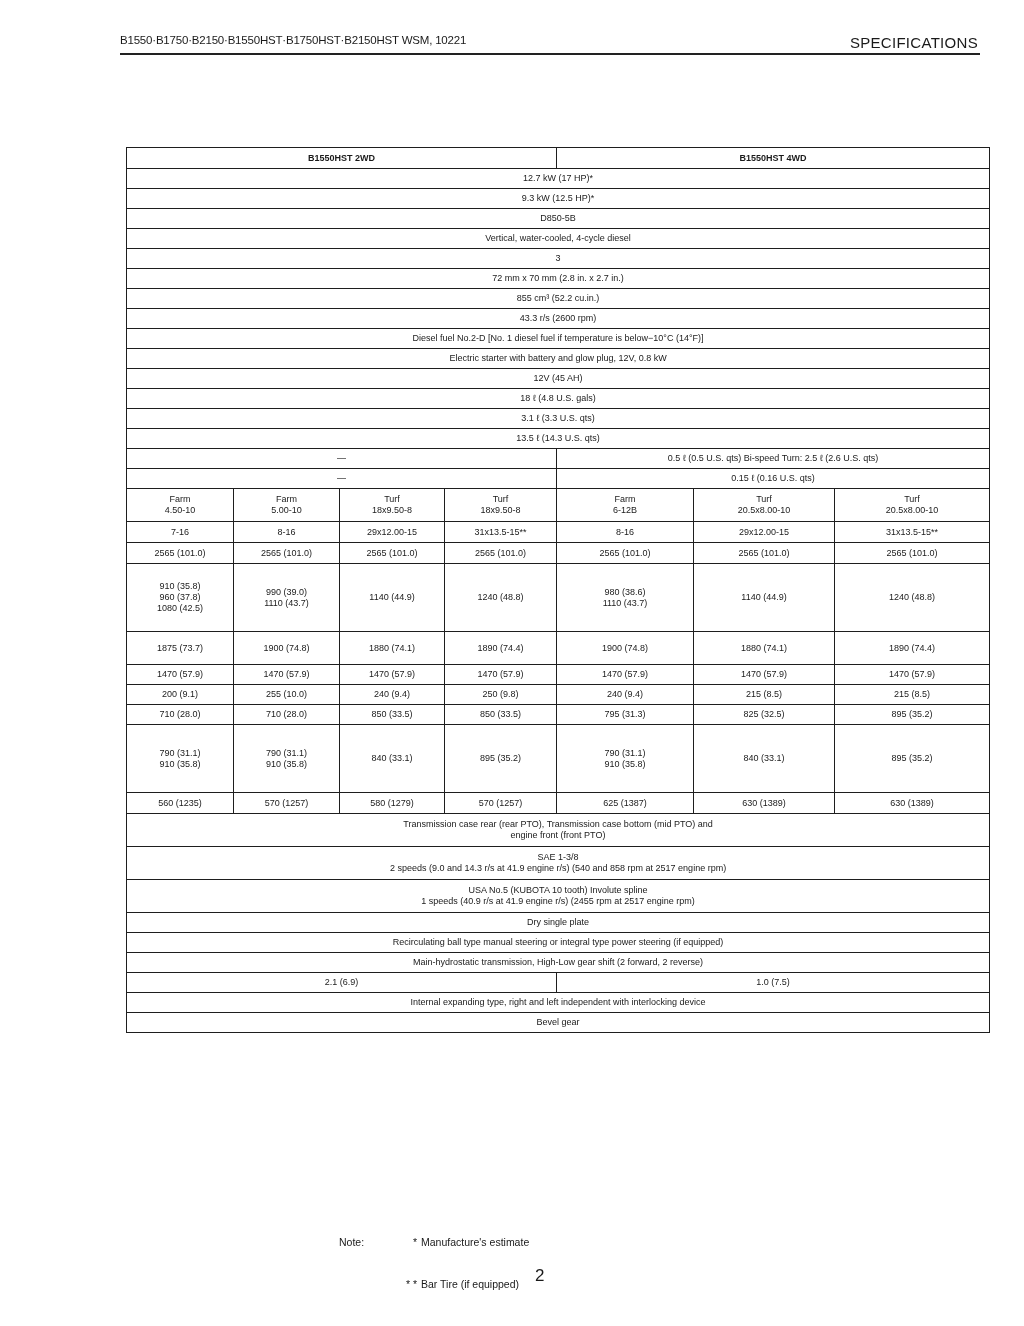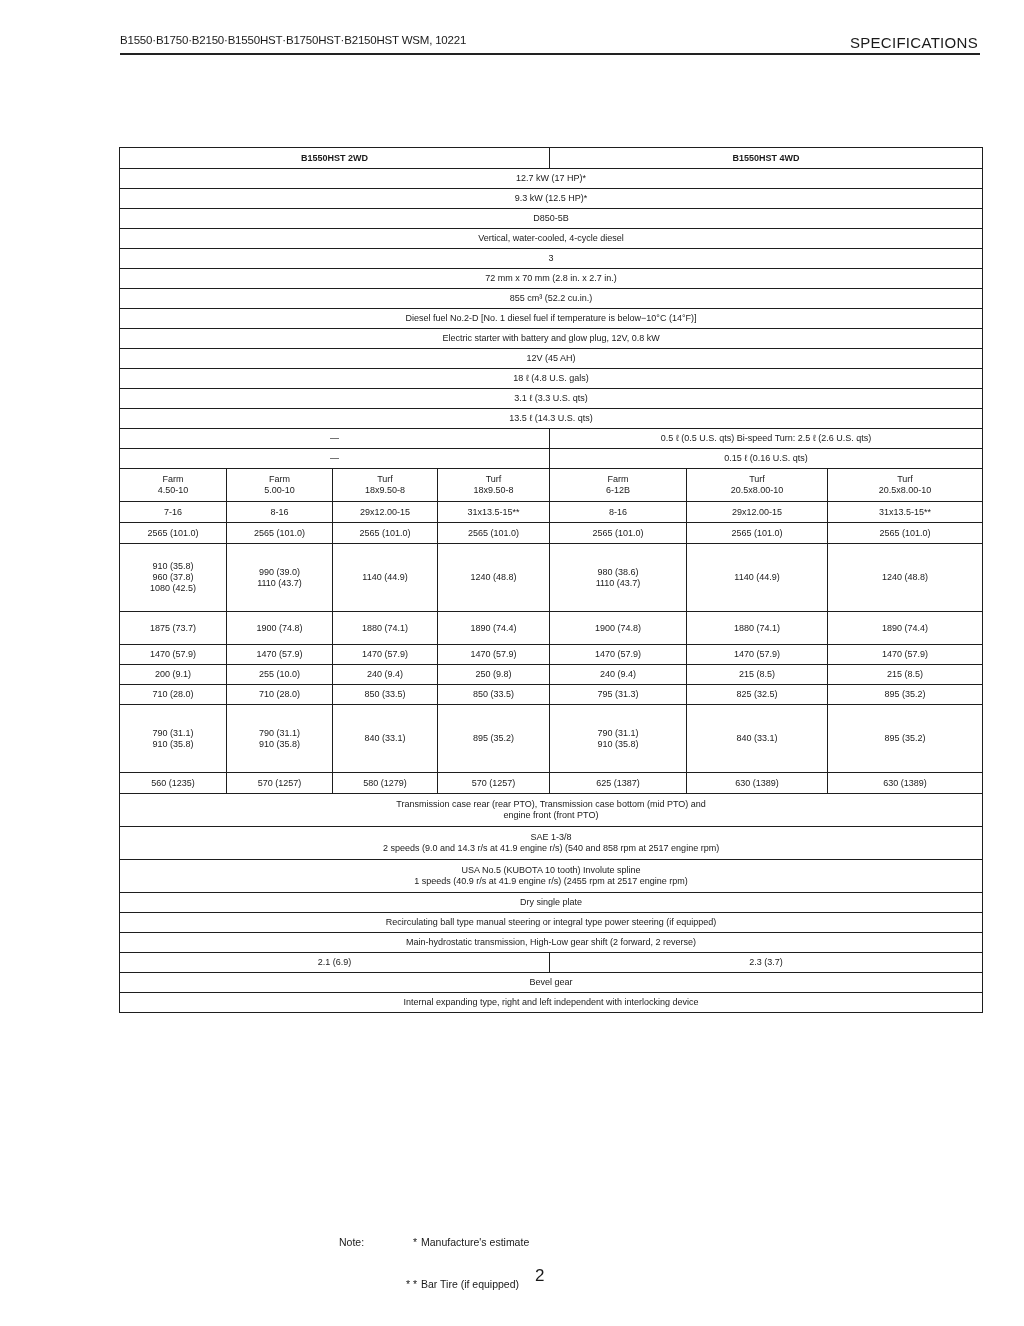--- a/index.html
+++ b/index.html
@@ -2,21 +2,21 @@
 <html><head>
 <meta charset="utf-8">
 <style>
   html, body { margin: 0; padding: 0; background: #ffffff; }
   body { width: 1024px; height: 1326px; position: relative; overflow: hidden;
          font-family: "Liberation Sans", sans-serif; color: #1a1a1a; }
   .hdr-left { position: absolute; left: 120px; top: 34px; font-size: 11.5px; letter-spacing: -0.2px; }
   .hdr-right { position: absolute; right: 46px; top: 34px; font-size: 15px; letter-spacing: 0.3px; }
   .hdr-rule { position: absolute; left: 120px; top: 53px; width: 860px; height: 2px; background: #222; }
 
-  table.spec { position: absolute; left: 119px; top: 147px; width: 863px;
+  table.spec { position: absolute; left: 126px; top: 147px; width: 863px;
                border-collapse: collapse; table-layout: fixed; font-size: 9px; }
   table.spec td { border: 1.3px solid #1e1e1e; text-align: center; vertical-align: middle;
                   padding: 0 2px; line-height: 11px; overflow: hidden; }
   .r22 td { height: 20px; }
   .r21 td { height: 19px; }
   .r34 td { height: 32px; }
   .r69 td { height: 67px; }
   .bold { font-weight: bold; }
   .note { position: absolute; left: 339px; top: 1196px; font-size: 10.5px; line-height: 12px; }
   .note .lbl { display: inline-block; width: 58px; margin-top: 40px; }
@@ -60,20 +60,23 @@
       <tr class="r21">
         <td colspan="7">3</td>
       </tr>
       <tr class="r21">
         <td colspan="7">72 mm x 70 mm (2.8 in. x 2.7 in.)</td>
       </tr>
       <tr class="r21">
         <td colspan="7">855 cm³ (52.2 cu.in.)</td>
       </tr>
       <tr class="r21">
+        <td colspan="7">43.3 r/s (2600 rpm)</td>
+      </tr>
+      <tr class="r21">
         <td colspan="7">Diesel fuel No.2-D [No. 1 diesel fuel if temperature is below−10°C (14°F)]</td>
       </tr>
       <tr class="r21">
         <td colspan="7">Electric starter with battery and glow plug, 12V, 0.8 kW</td>
       </tr>
       <tr class="r21">
         <td colspan="7">12V (45 AH)</td>
       </tr>
       <tr class="r21">
         <td colspan="7">18 ℓ (4.8 U.S. gals)</td>
@@ -260,27 +263,27 @@
         <td colspan="7">Dry single plate</td>
       </tr>
       <tr class="r21">
         <td colspan="7">Recirculating ball type manual steering or integral type power steering (if equipped)</td>
       </tr>
       <tr class="r21">
         <td colspan="7">Main-hydrostatic transmission, High-Low gear shift (2 forward, 2 reverse)</td>
       </tr>
       <tr class="r21">
         <td colspan="4">2.1 (6.9)</td>
-        <td colspan="3">2.3 (3.7)</td>
+        <td colspan="3">1.0 (7.5)</td>
+      </tr>
+      <tr class="r21">
+        <td colspan="7">Internal expanding type, right and left independent with interlocking device</td>
       </tr>
       <tr class="r21">
         <td colspan="7">Bevel gear</td>
-      </tr>
-      <tr class="r21">
-        <td colspan="7">Internal expanding type, right and left independent with interlocking device</td>
       </tr>
     </tbody>
 </table>
 
 <div class="note">
   <div><span class="lbl">Note:</span><span class="mark">*</span><span>Manufacture's estimate</span></div>
   <div><span class="lbl"></span><span class="mark">* *</span><span>Bar Tire (if equipped)</span></div>
 </div>
 
 <div class="page-num">2</div>

